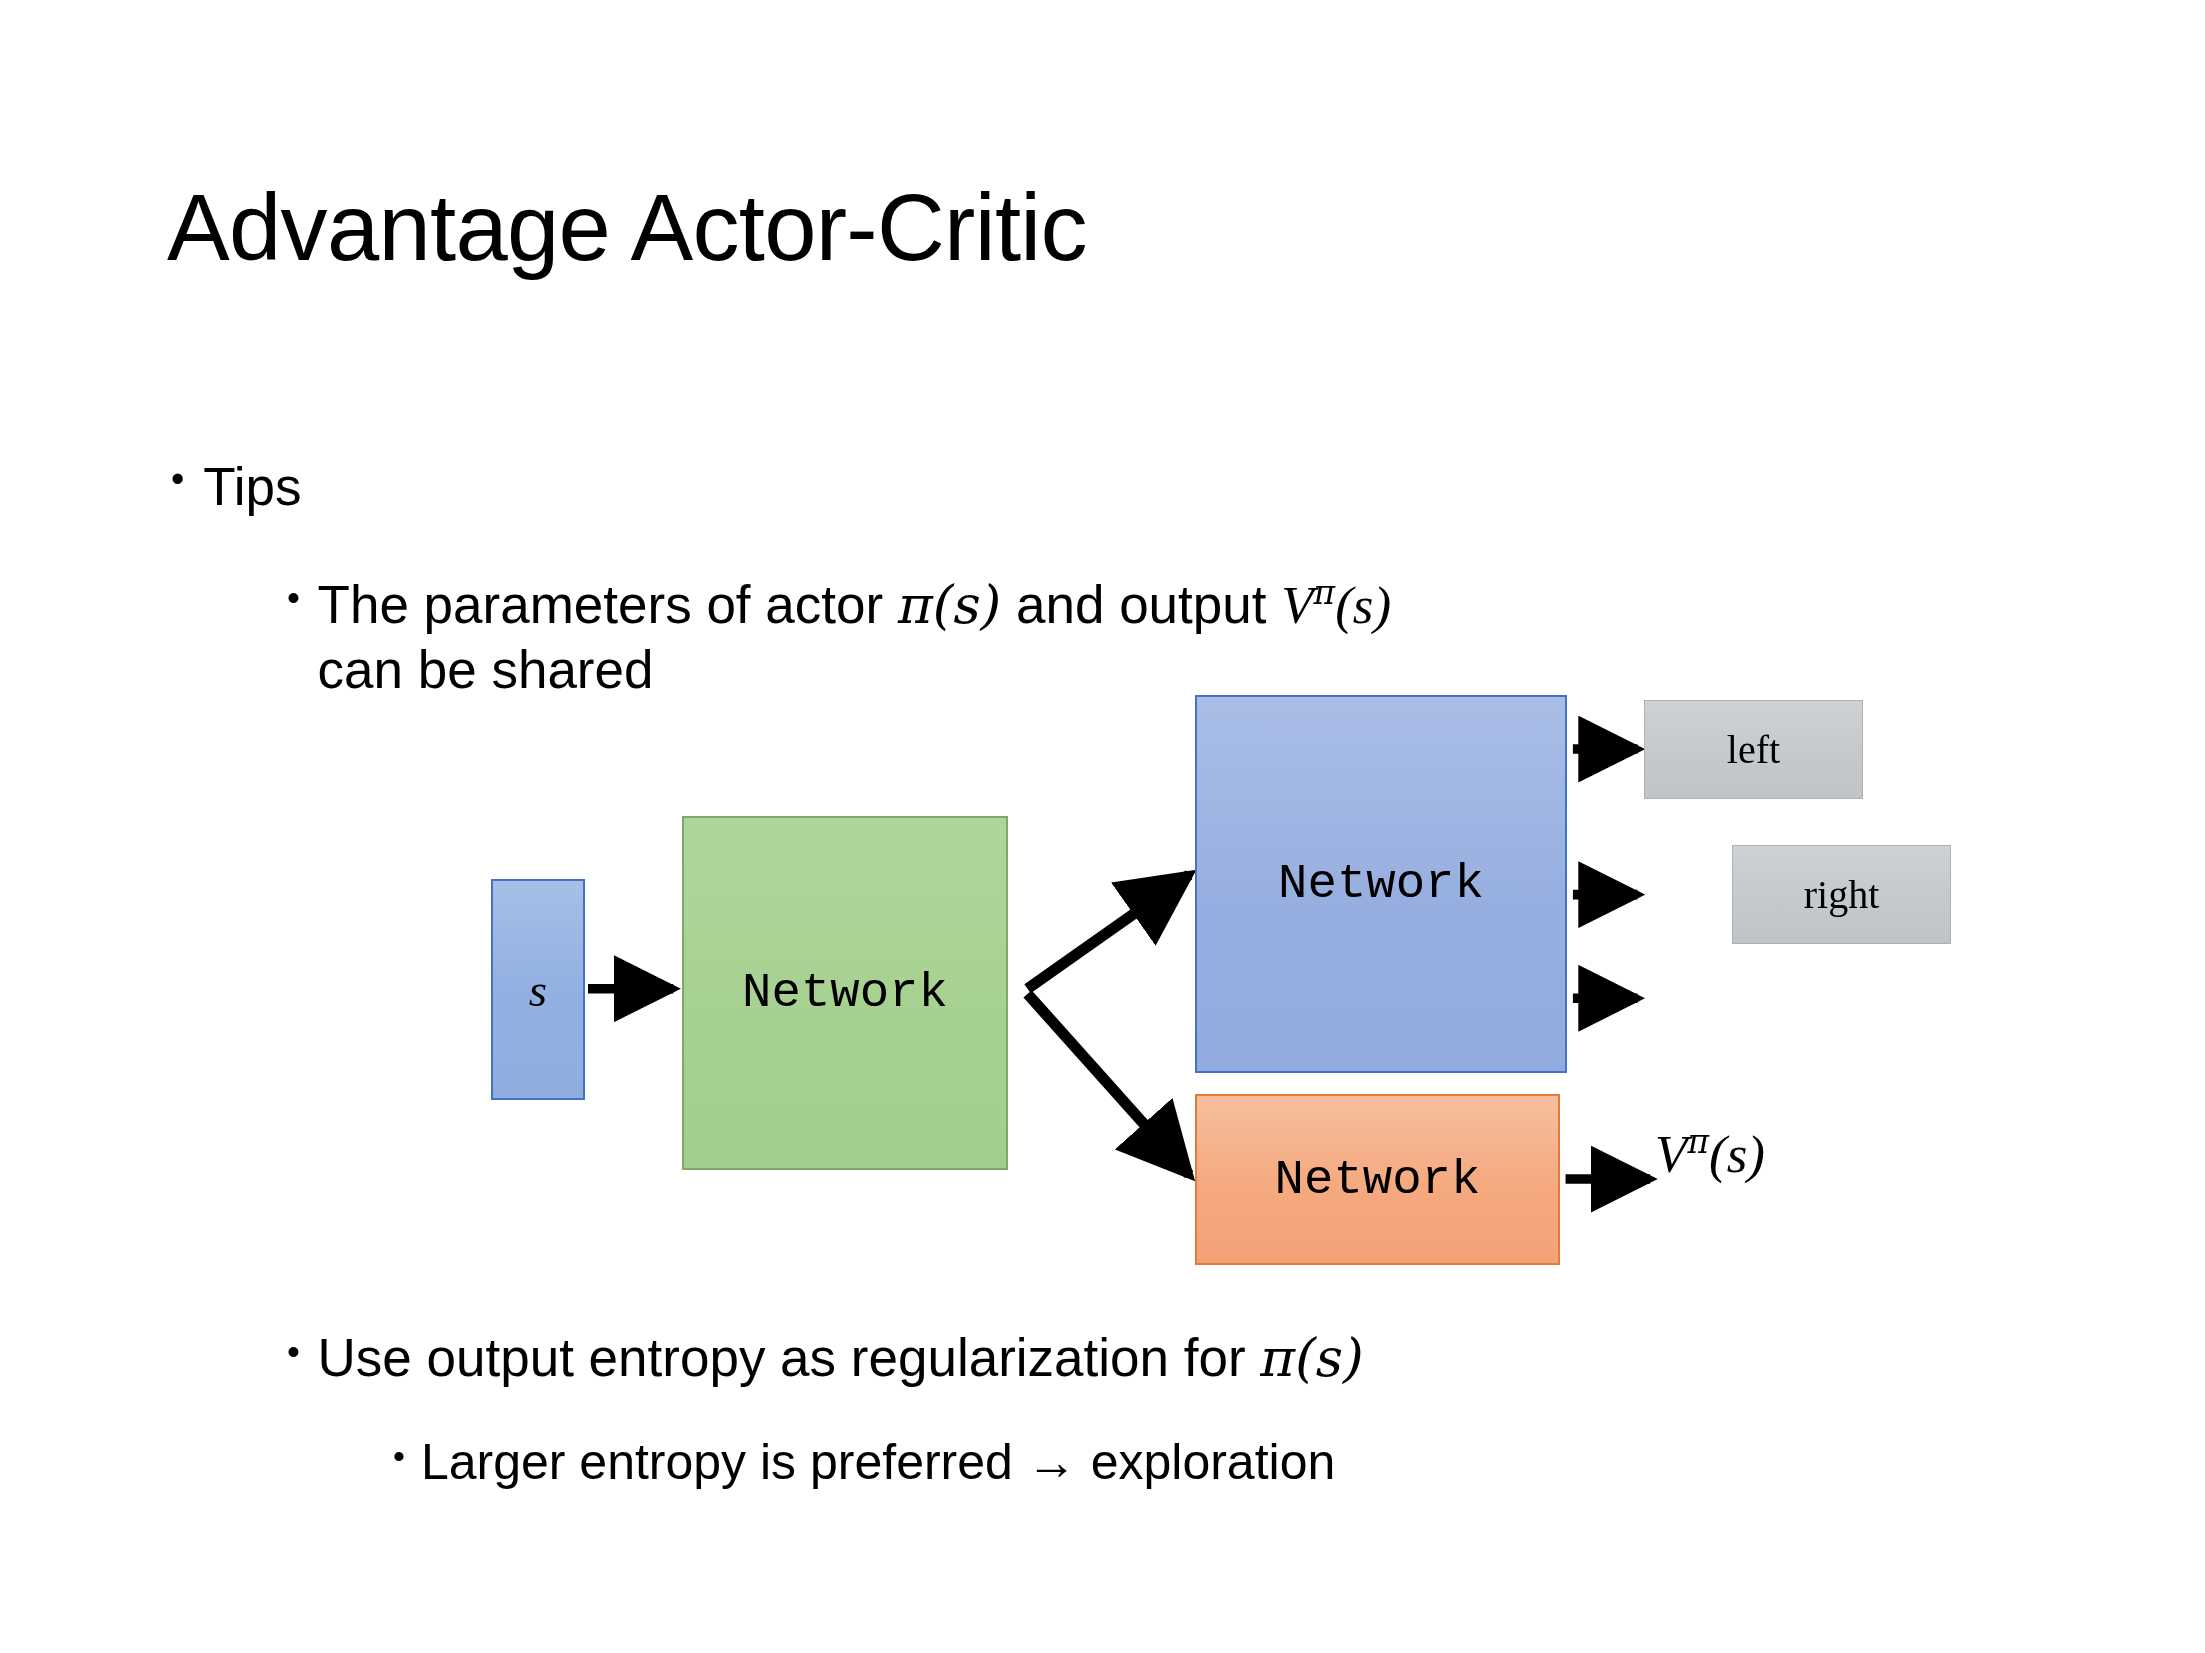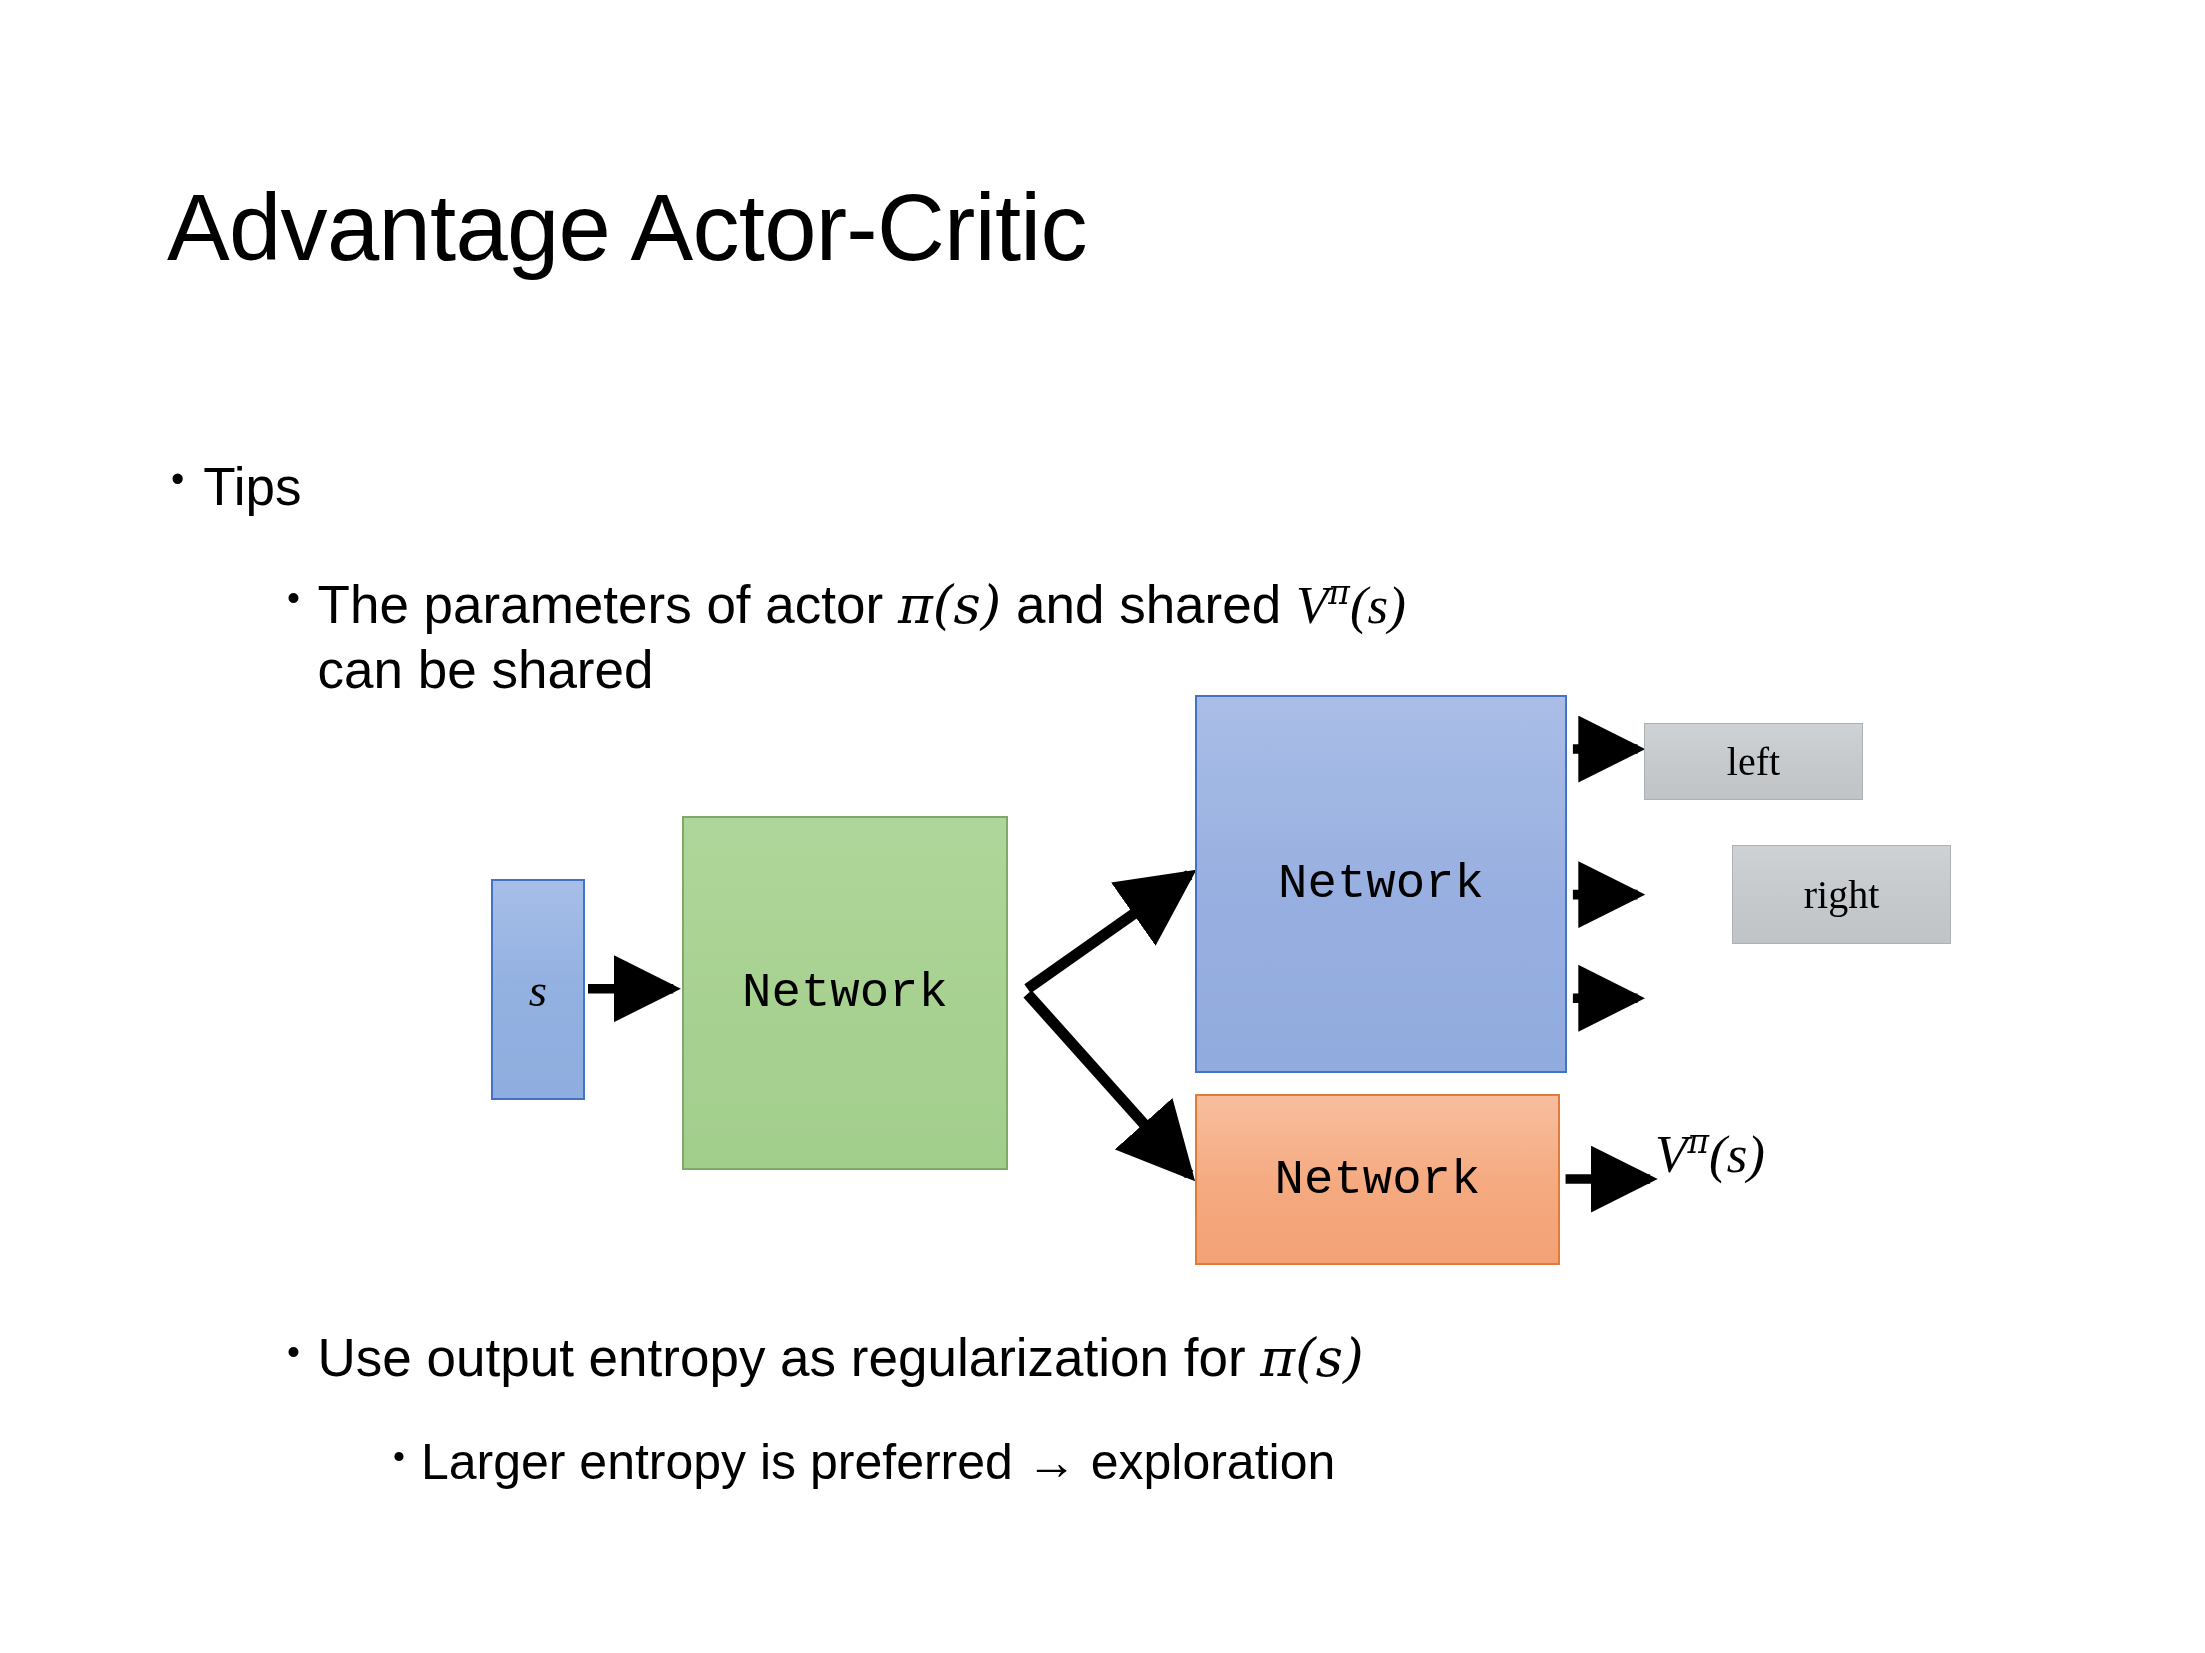--- a/index.html
+++ b/index.html
@@ -175,21 +175,21 @@
     background: linear-gradient(180deg, #CFD2D4 0%, #C6C9CB 55%, #C0C4C6 100%);
     border: 1.5px solid #ADB1B3;
     width: 219px;
     height: 77px;
   }
   .out-box .node-label {
     font-family: "Liberation Serif", serif;
     font-size: 40px;
     color: #000000;
   }
-  #out-left  { left: 1644px; top: 700px;  height: 77px; margin-top: 23px; }
+  #out-left  { left: 1644px; top: 700px;  height: 99px; }
   #out-right { left: 1732px; top: 845px; height: 99px; }
   #out-fire  { left: 1644px; top: 949px; height: 99px; }
 
   #critic-output-label {
     position: absolute;
     left: 1655px;
     top: 1123px;
     font-size: 53px;
     white-space: nowrap;
     color: #000000;
@@ -207,21 +207,21 @@
 <div id="slide-title">Advantage Actor-Critic</div>
 
 <div class="bullet-row" id="bullet-tips">
   <span class="bullet-dot">•</span>
   <span class="bullet-text">Tips</span>
 </div>
 
 <div class="bullet-row" id="bullet-params">
   <span class="bullet-dot">•</span>
   <span class="bullet-text">
-    <span>The parameters of actor </span><span class="mpi">π(s)</span><span>  and shared </span><span class="mi">V</span><span class="msup">π</span><span class="mpar">(s)</span><br><span>can be shared</span>
+    <span>The parameters of actor </span><span class="mpi">π(s)</span><span>  and output </span><span class="mi">V</span><span class="msup">π</span><span class="mpar">(s)</span><br><span>can be shared</span>
   </span>
 </div>
 
 <div id="diagram">
 
   <svg width="2205" height="1654" style="position:absolute;left:0;top:0;" viewBox="0 0 3000 2250">
     <defs>
       <marker id="ah" markerWidth="7" markerHeight="7" refX="6.2" refY="3.5" orient="auto" markerUnits="strokeWidth">
         <path d="M0,0 L7,3.5 L0,7 z" fill="#000000"></path>
       </marker>

